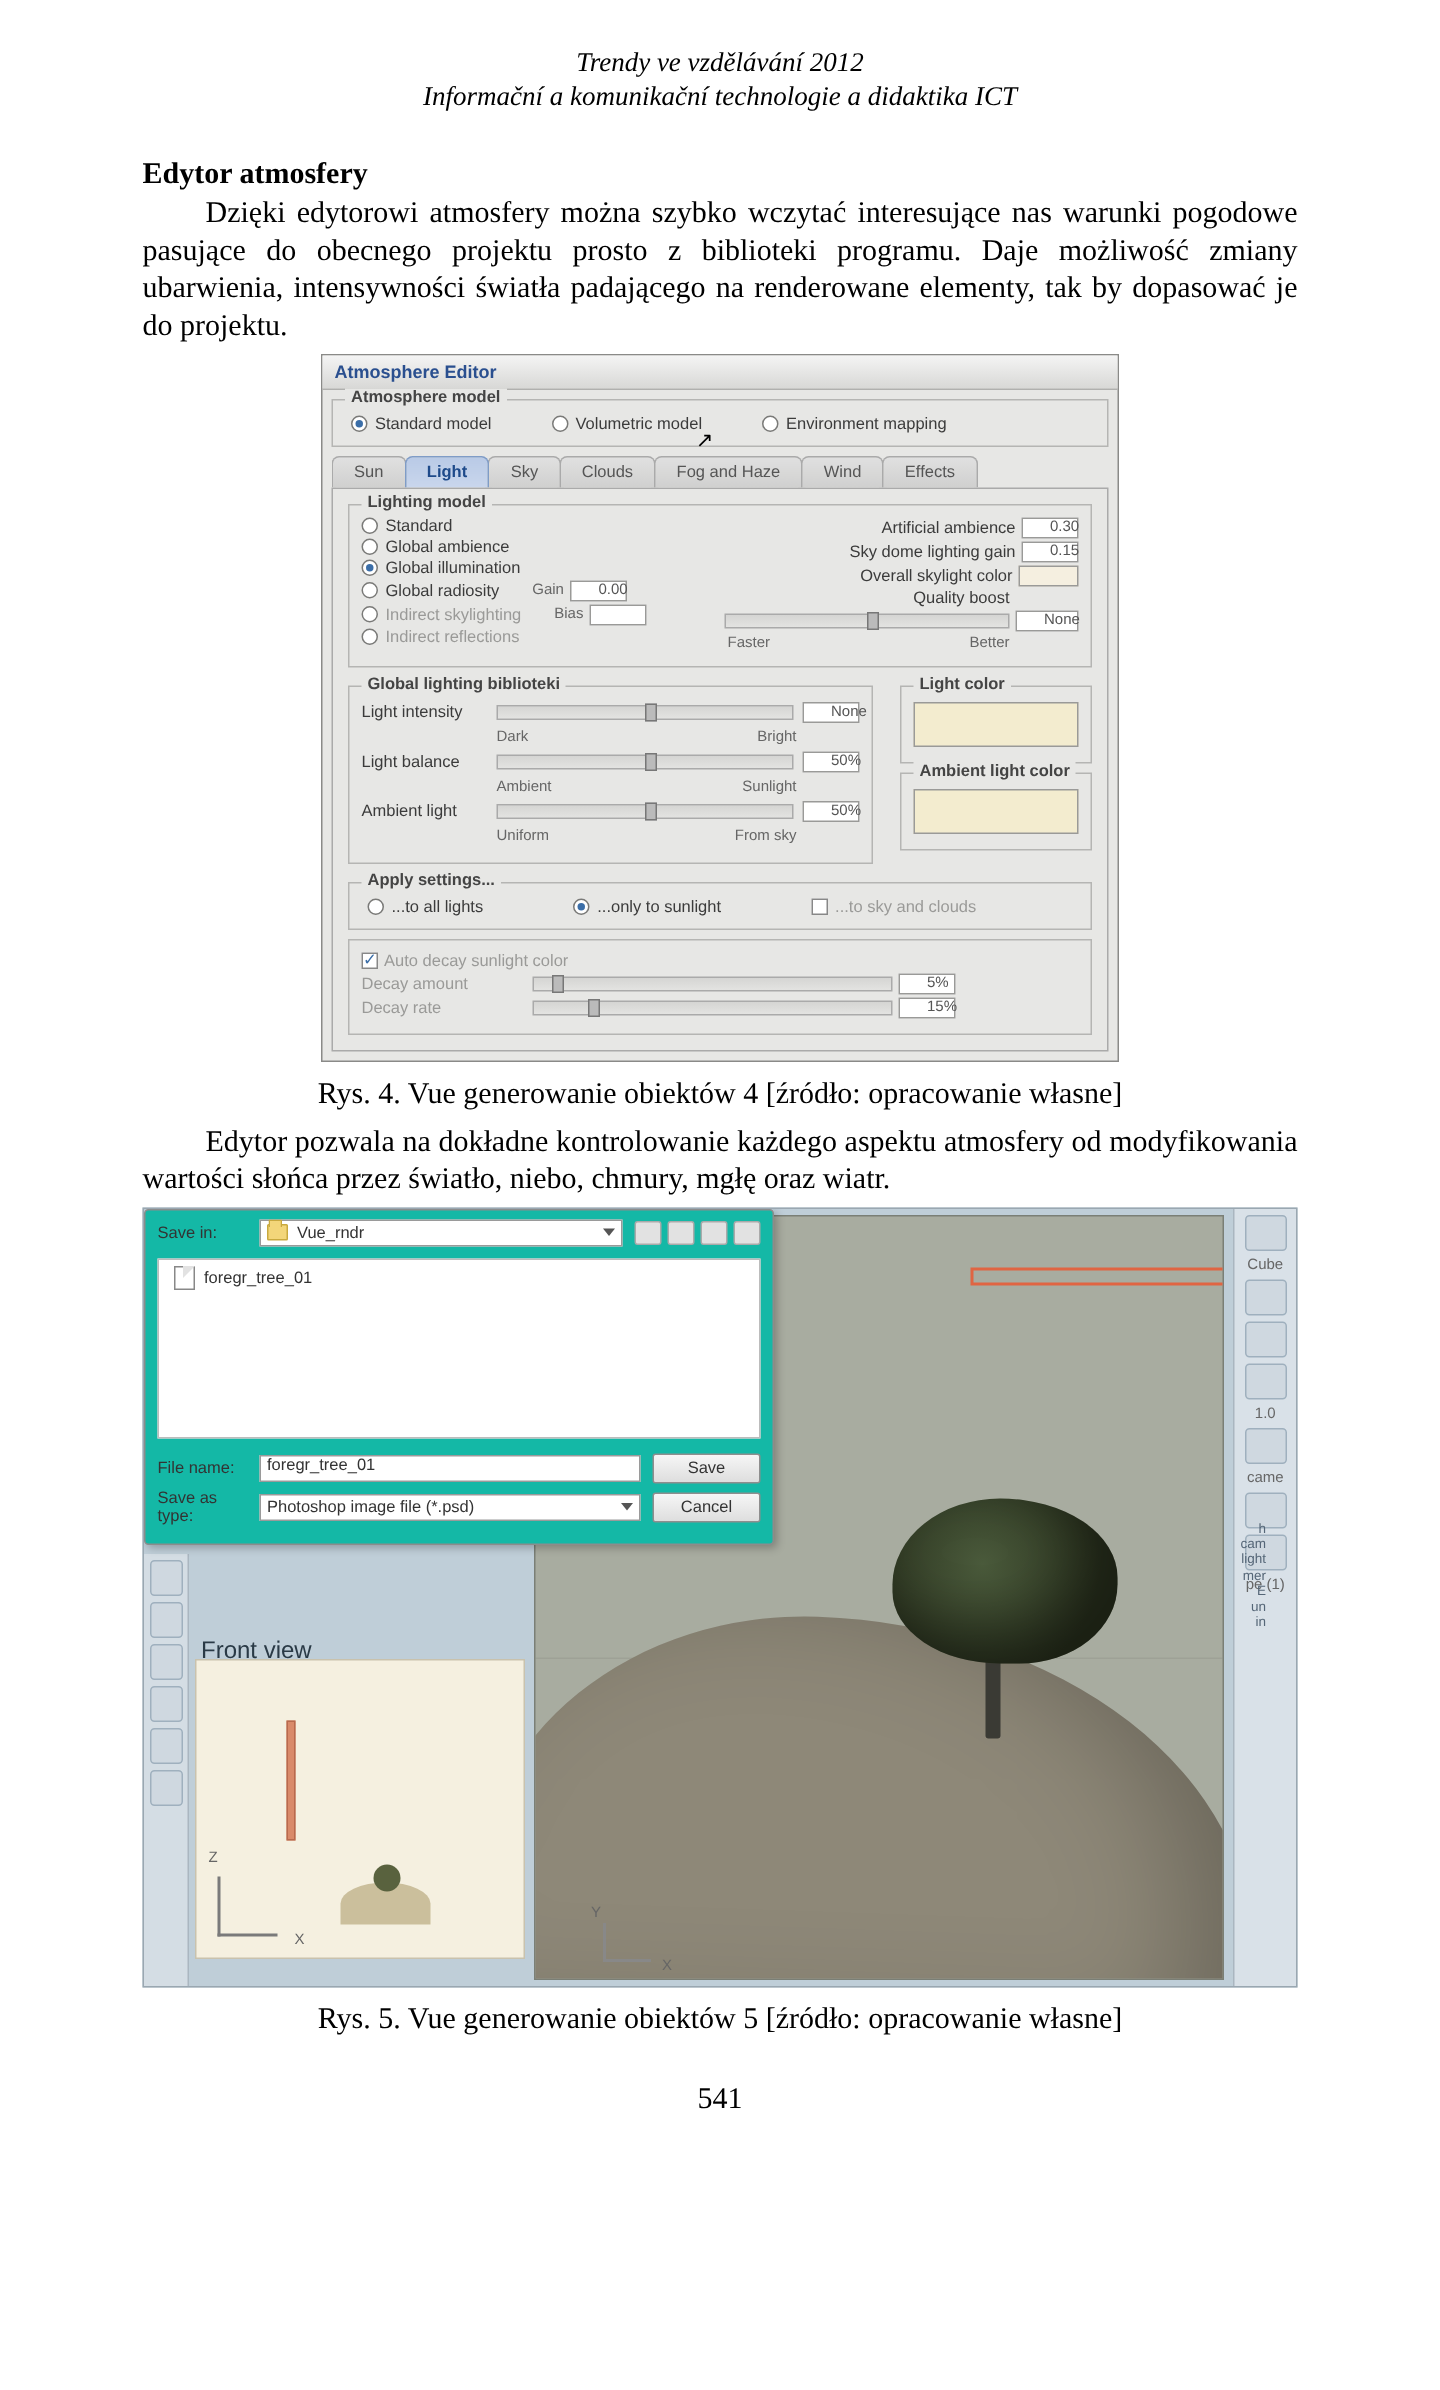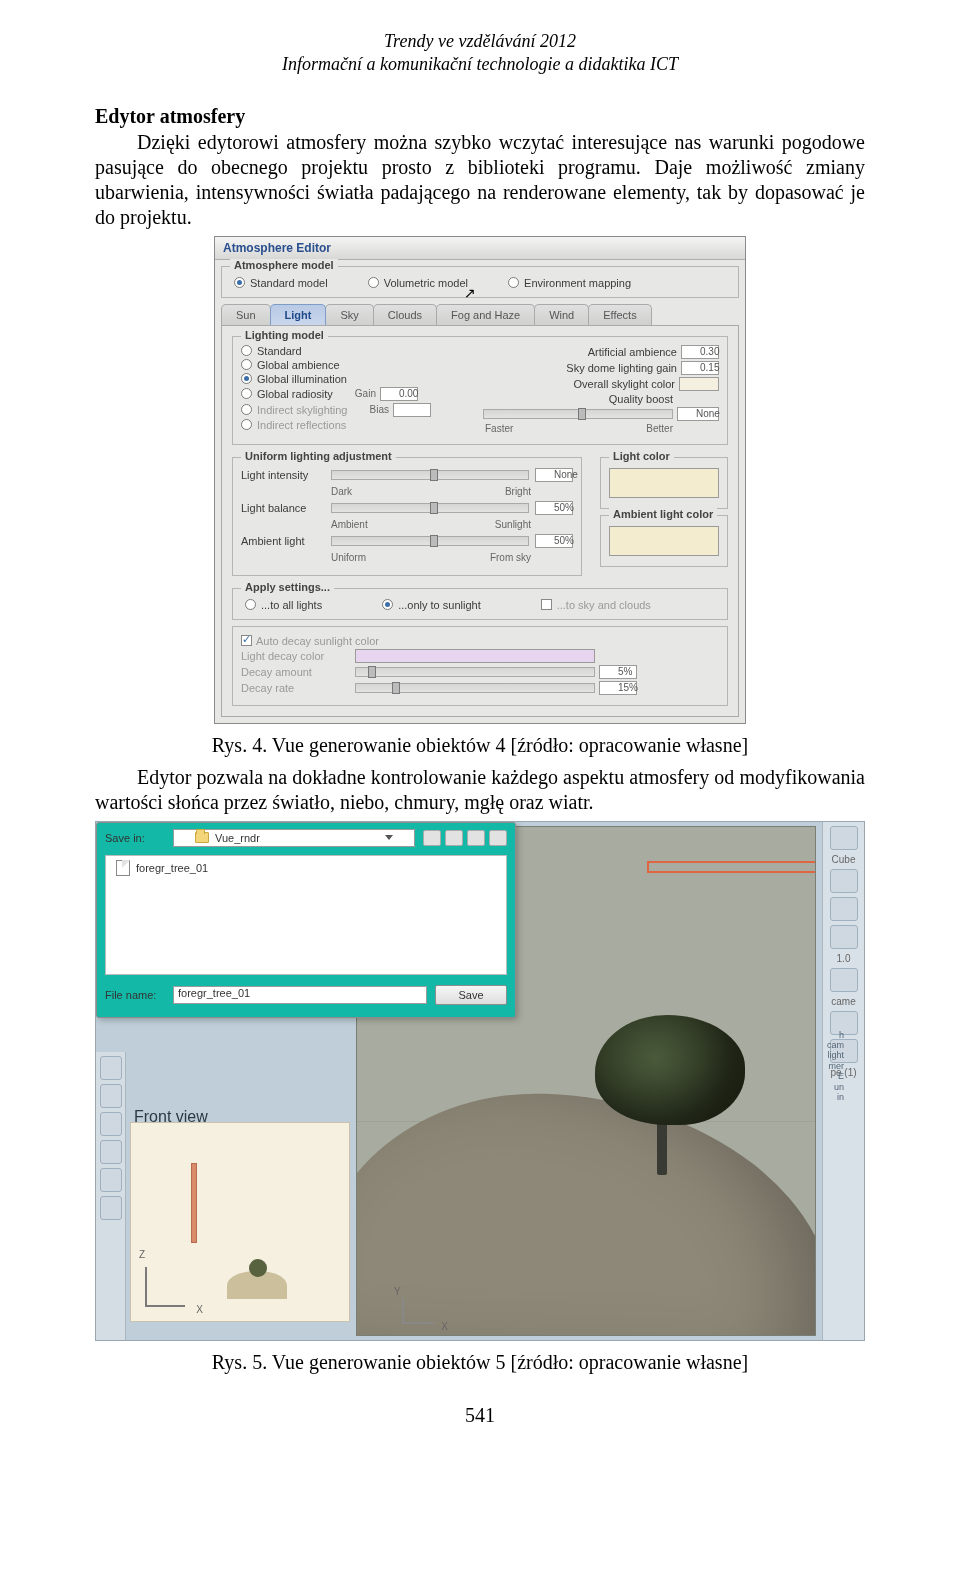--- a/index.html
+++ b/index.html
@@ -260,21 +260,21 @@
     position: absolute; left: 0; top: 0; width: 420px;
     background: #14b8a6; border: 1px solid #8c8c8c;
     box-shadow: 2px 2px 6px rgba(0,0,0,.25);
     font-size: 11px; color: #333;
     border-radius: 3px;
   }
   .sd-row { display: flex; align-items: center; padding: 6px 8px; gap: 8px; }
   .sd-label { width: 60px; color: #333; }
   .sd-select {
     flex: 1; height: 18px; background: #fff; border: 1px solid #9a9a9a;
-    display: flex; align-items: center; padding: 0 21px; gap: 6px;
+    display: flex; align-items: center; padding: 0 4px; gap: 6px;
     font-size: 11px;
   }
   .folder-icon {
     width: 14px; height: 11px; background: #f3d67a;
     border: 1px solid #c9a93f; border-radius: 1px; position: relative;
   }
   .folder-icon::before {
     content: ""; position: absolute; left: 0; top: -4px; width: 7px; height: 4px;
     background: #f3d67a; border: 1px solid #c9a93f; border-bottom: none;
     border-radius: 1px 1px 0 0;
@@ -450,21 +450,21 @@
               <span>Faster</span>
               <span>Better</span>
             </div>
           </div>
         </div>
       </div>
 
       <div class="grid2">
         <div class="col">
           <div class="fieldset">
-            <div class="legend">Uniform lighting adjustment</div>
+            <div class="legend">Global lighting biblioteki</div>
 
             <div class="row3">
               <span class="name">Light intensity</span>
               <span class="slider">
                   <span class="thumb" style="left:50%"></span>
                 </span>
               <span class="valbox val">None</span>
             </div>
             <div class="row3 tiny">
                 <span class="name"></span>
@@ -536,24 +536,20 @@
               <span>...to sky and clouds</span>
             </label>
         </div>
       </div>
 
       <div class="fieldset disabled">
         <div class="lbl-row">
             <span class="chk on"></span>
             <span>Auto decay sunlight color</span>
           </div>
-        <div class="lbl-row">
-          <span style="width:110px">Light decay color</span>
-          <span class="swatch purple" style="width:240px"></span>
-        </div>
         <div class="lbl-row">
           <span style="width:110px">Decay amount</span>
           <span class="slider" style="flex:0 0 240px">
               <span class="thumb" style="left:5%"></span>
             </span>
           <span class="valbox">5%</span>
         </div>
         <div class="lbl-row">
           <span style="width:110px">Decay rate</span>
           <span class="slider" style="flex:0 0 240px">
@@ -654,20 +650,28 @@
           <span class="file-icon"></span>
           <span>foregr_tree_01</span>
         </div>
       </div>
       <div class="sd-foot">
         <div class="sd-foot-row">
           <span class="sd-label">File name:</span>
           <div class="sd-input"><span>foregr_tree_01</span></div>
           <div class="sd-btn">Save</div>
         </div>
+        <div class="sd-foot-row">
+          <span class="sd-label">Save as type:</span>
+          <div class="sd-input" style="display:flex;align-items:center">
+            <span>Photoshop image file (*.psd)</span>
+            <span class="tri-down"></span>
+          </div>
+          <div class="sd-btn">Cancel</div>
+        </div>
       </div>
     </div>
 
   </div>
 
   <div class="caption">Rys. 5. Vue generowanie obiektów 5  [źródło: opracowanie własne]</div>
 
   <div class="pgnum">541</div>
 
 </div>

